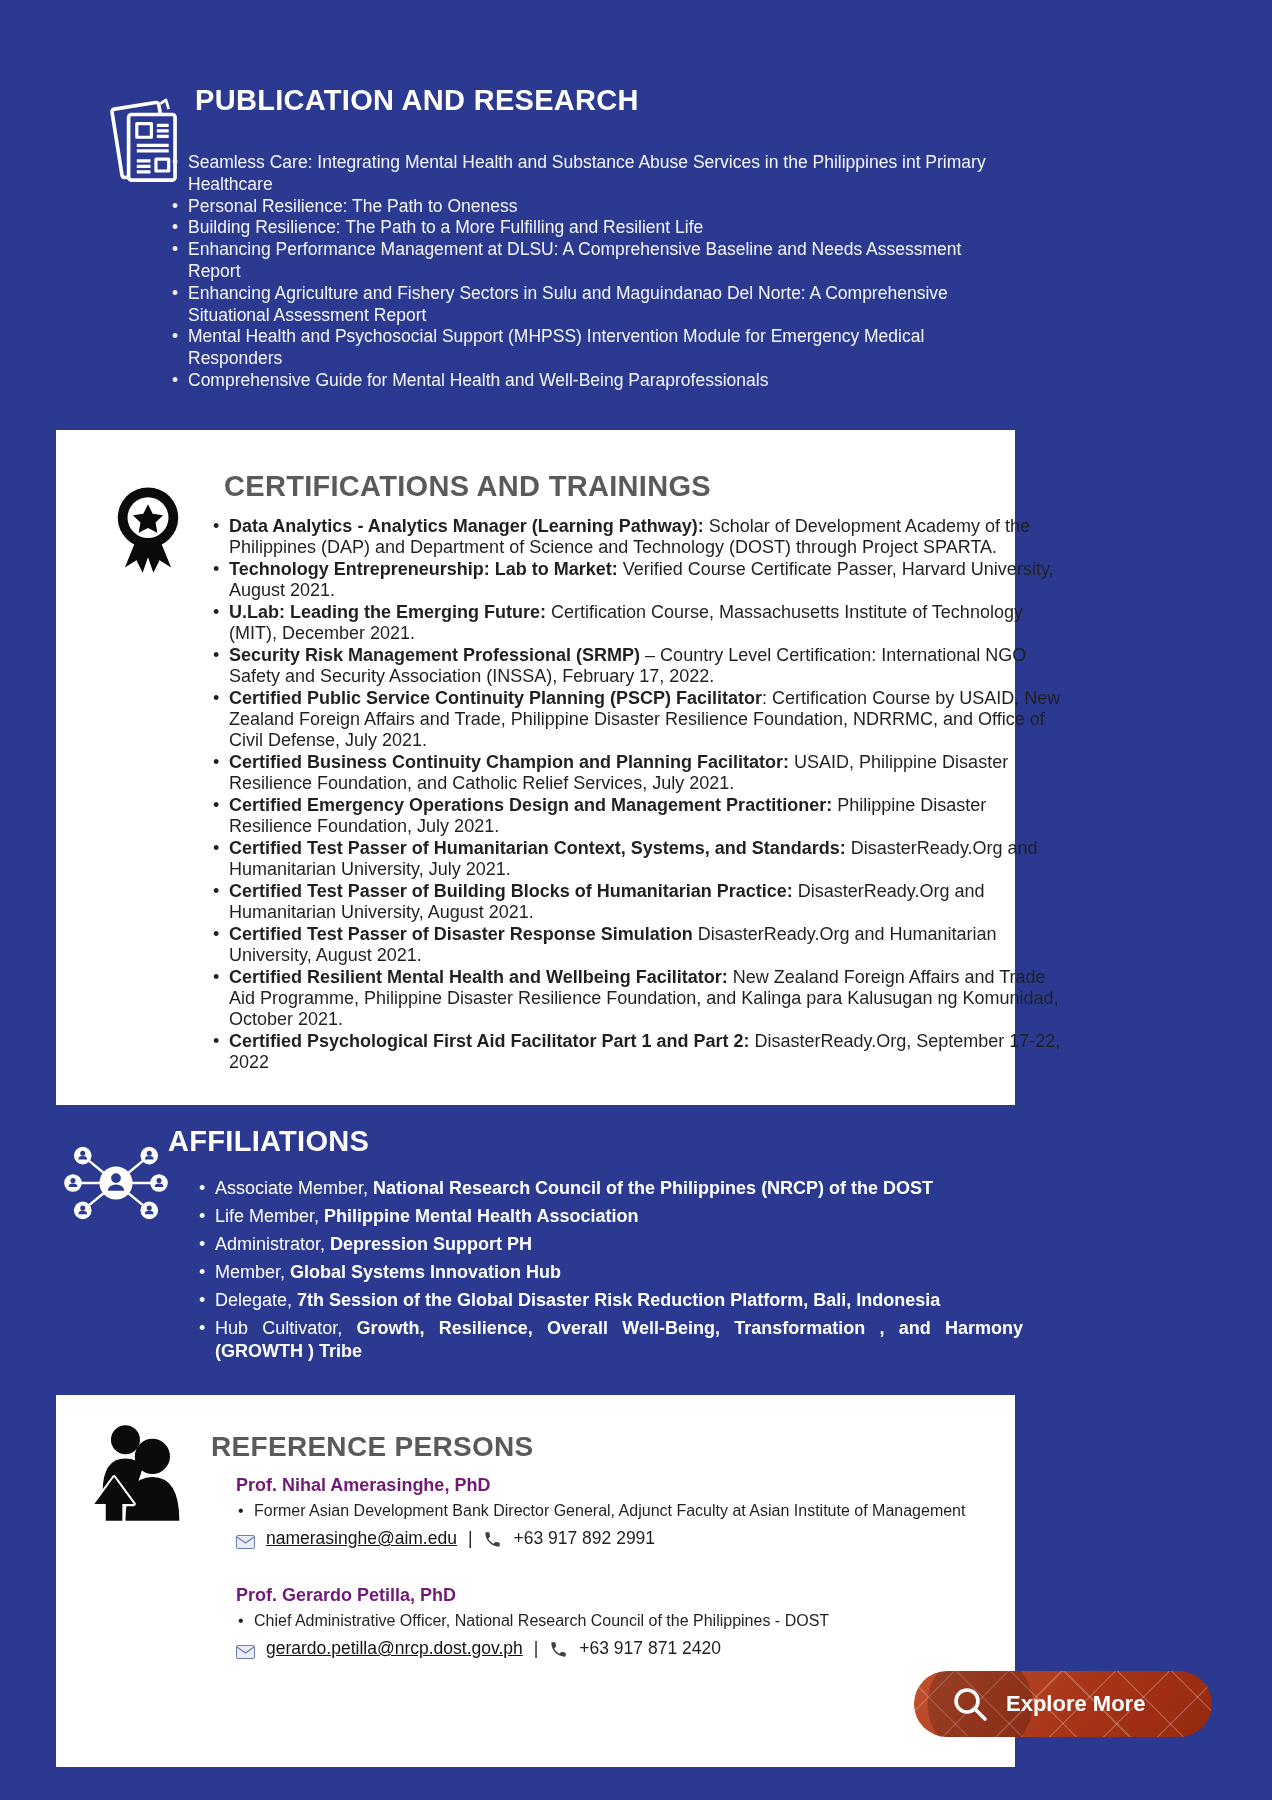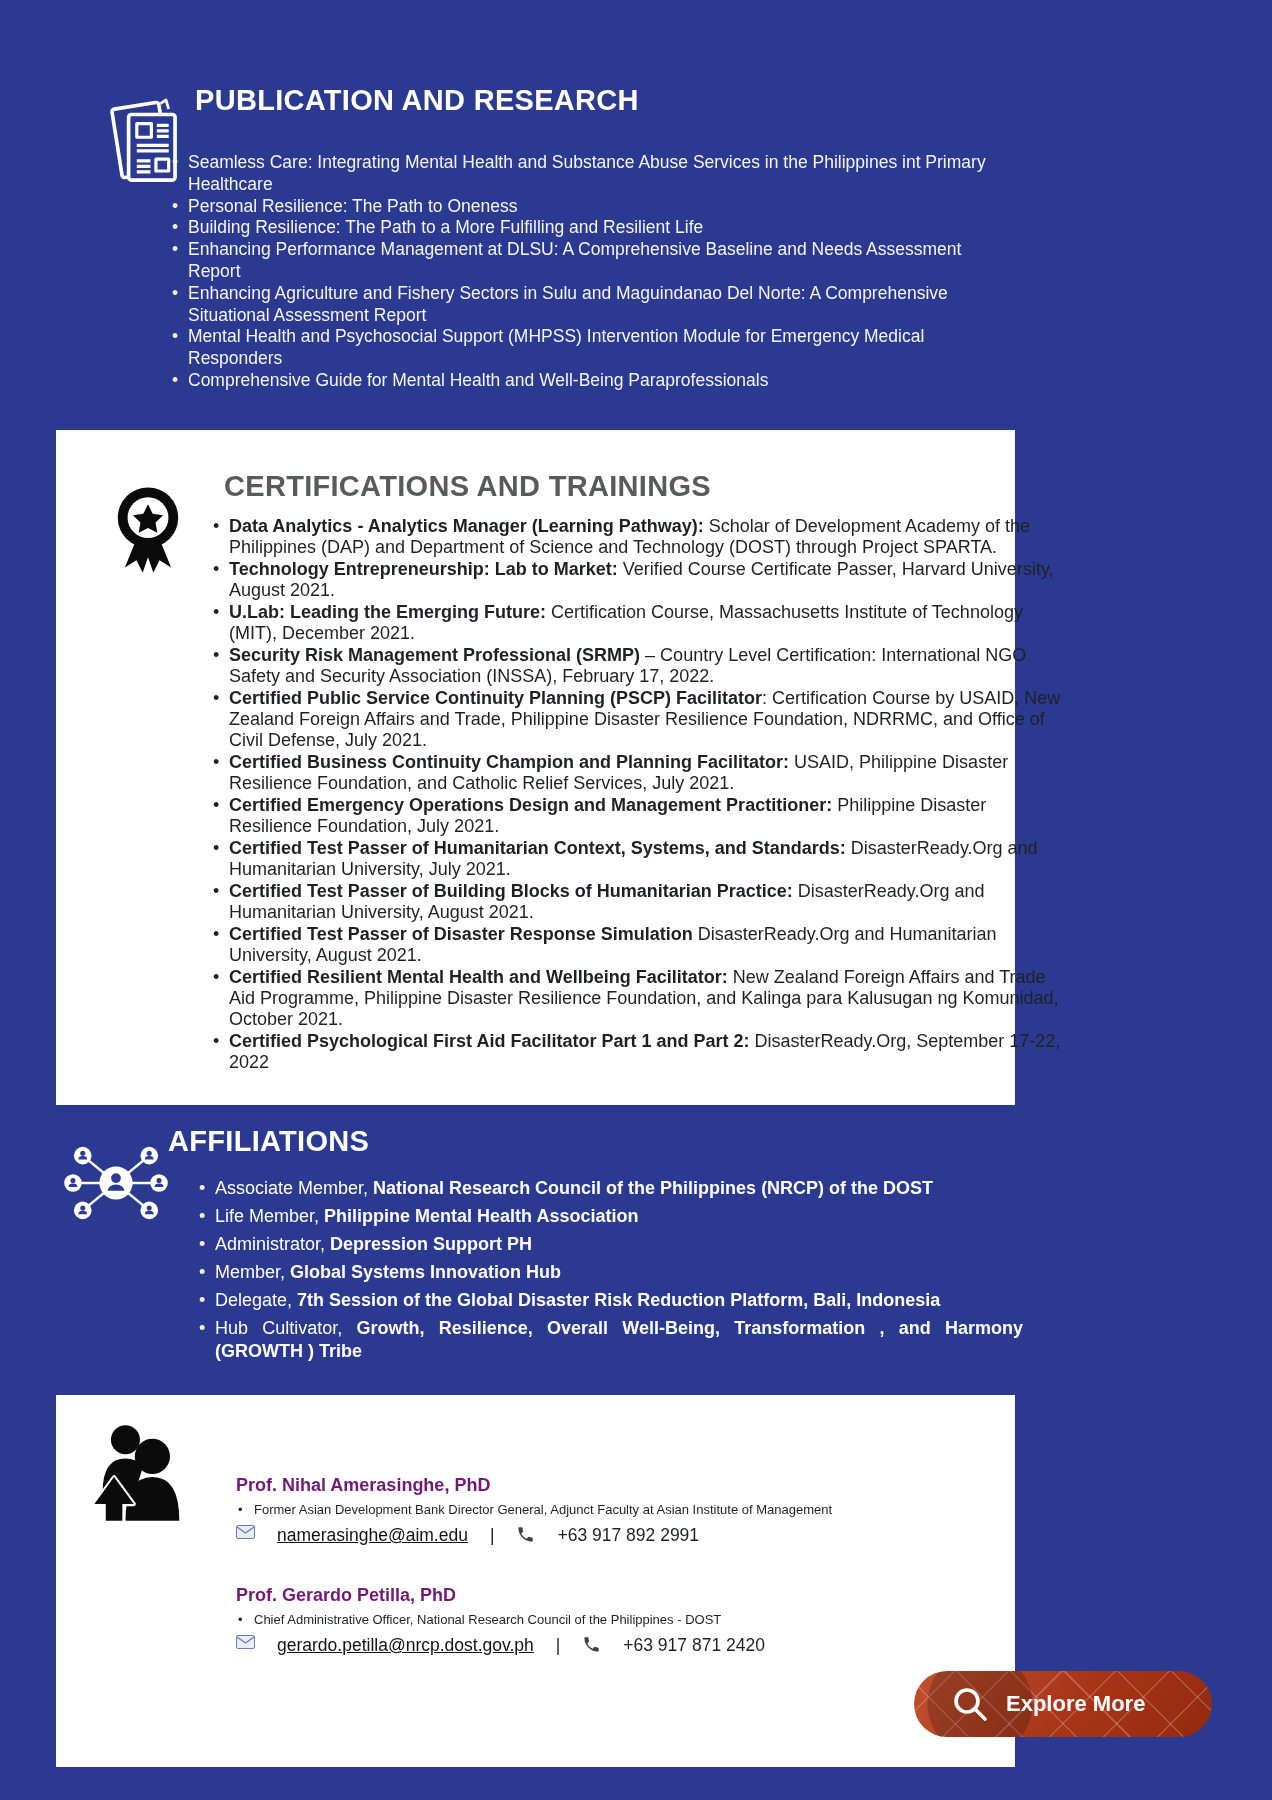--- a/index.html
+++ b/index.html
@@ -38,23 +38,23 @@
   .affil-list{left:197px;top:72px;width:900px;color:#ffffff;font-size:18px;line-height:23px;}
   .affil-list li{margin-bottom:5px;}
   .affil-list li.justify{width:808px;text-align:justify;}
 
   
   .ref-title{left:155px;top:36px;font-size:28px;color:#595a5c;}
   .person{position:absolute;left:180px;width:900px;color:#1f2024;}
   .person-1{top:80px;}
   .person-2{top:190px;}
   .person .name{font-size:18px;font-weight:700;color:#701a75;}
-  .person .role{margin-top:6px;font-size:13px;padding-left:18px;position:relative;}
+  .person .role{margin-top:6px;font-size:16px;padding-left:18px;position:relative;}
   .person .role::before{content:"\2022";position:absolute;left:2px;top:0;}
-  .person .contact{margin-top:8px;font-size:17.5px;display:flex;align-items:flex-start;gap:22px;}
+  .person .contact{margin-top:8px;font-size:17.5px;display:flex;align-items:flex-end;gap:11px;}
   .person .contact a{color:#111216;text-decoration:underline;}
   .sep{color:#1f2024;}
 
   
   .explore-btn{
     position:absolute;left:858px;top:276px;width:298px;height:66px;border:none;cursor:pointer;
     border-radius:33px;display:flex;align-items:center;padding:0 0 0 92px;box-sizing:border-box;
     color:#ffffff;font-family:"Liberation Sans",sans-serif;font-size:22px;font-weight:700;
     background-image:
       radial-gradient(circle 54px at 66px 33px, rgba(0,0,0,.20) 0 52px, transparent 53px),
@@ -177,20 +177,21 @@
       <svg class="icon-svg" width="114" height="114" viewBox="0 0 110 110">
         <g fill="#0b0b0b">
           <circle cx="40" cy="22" r="14"></circle>
           <path d="M18 72 Q18 40 40 40 Q51 40 57 48 L48 76 Z"></path>
           <circle cx="66" cy="38" r="17"></circle>
           <path d="M40 100 Q40 58 66 58 Q92 58 92 100 Z"></path>
         </g>
         <path d="M29 58 L10 84 L21 84 L21 100 L37 100 L37 84 L48 84 Z" fill="#0b0b0b" stroke="#ffffff" stroke-width="4" paint-order="stroke" stroke-linejoin="round"></path>
       </svg>
     </span>
+    <h2 class="abs ref-title">REFERENCE PERSONS</h2>
 
     <div class="person person-1">
       <div class="name">Prof. Nihal Amerasinghe, PhD</div>
       <div class="role">Former Asian Development Bank Director General, Adjunct Faculty at Asian Institute of Management</div>
       <div class="contact">
         <span>
           <svg class="icon-svg" width="19" height="14" viewBox="0 0 19 14">
               <rect x="0.5" y="0.5" width="18" height="13" rx="1.5" fill="#e9edf5" stroke="#6b7db3"></rect>
               <path d="M1 2 L9.5 8 L18 2" fill="none" stroke="#6b7db3" stroke-width="1.3"></path>
             </svg>

